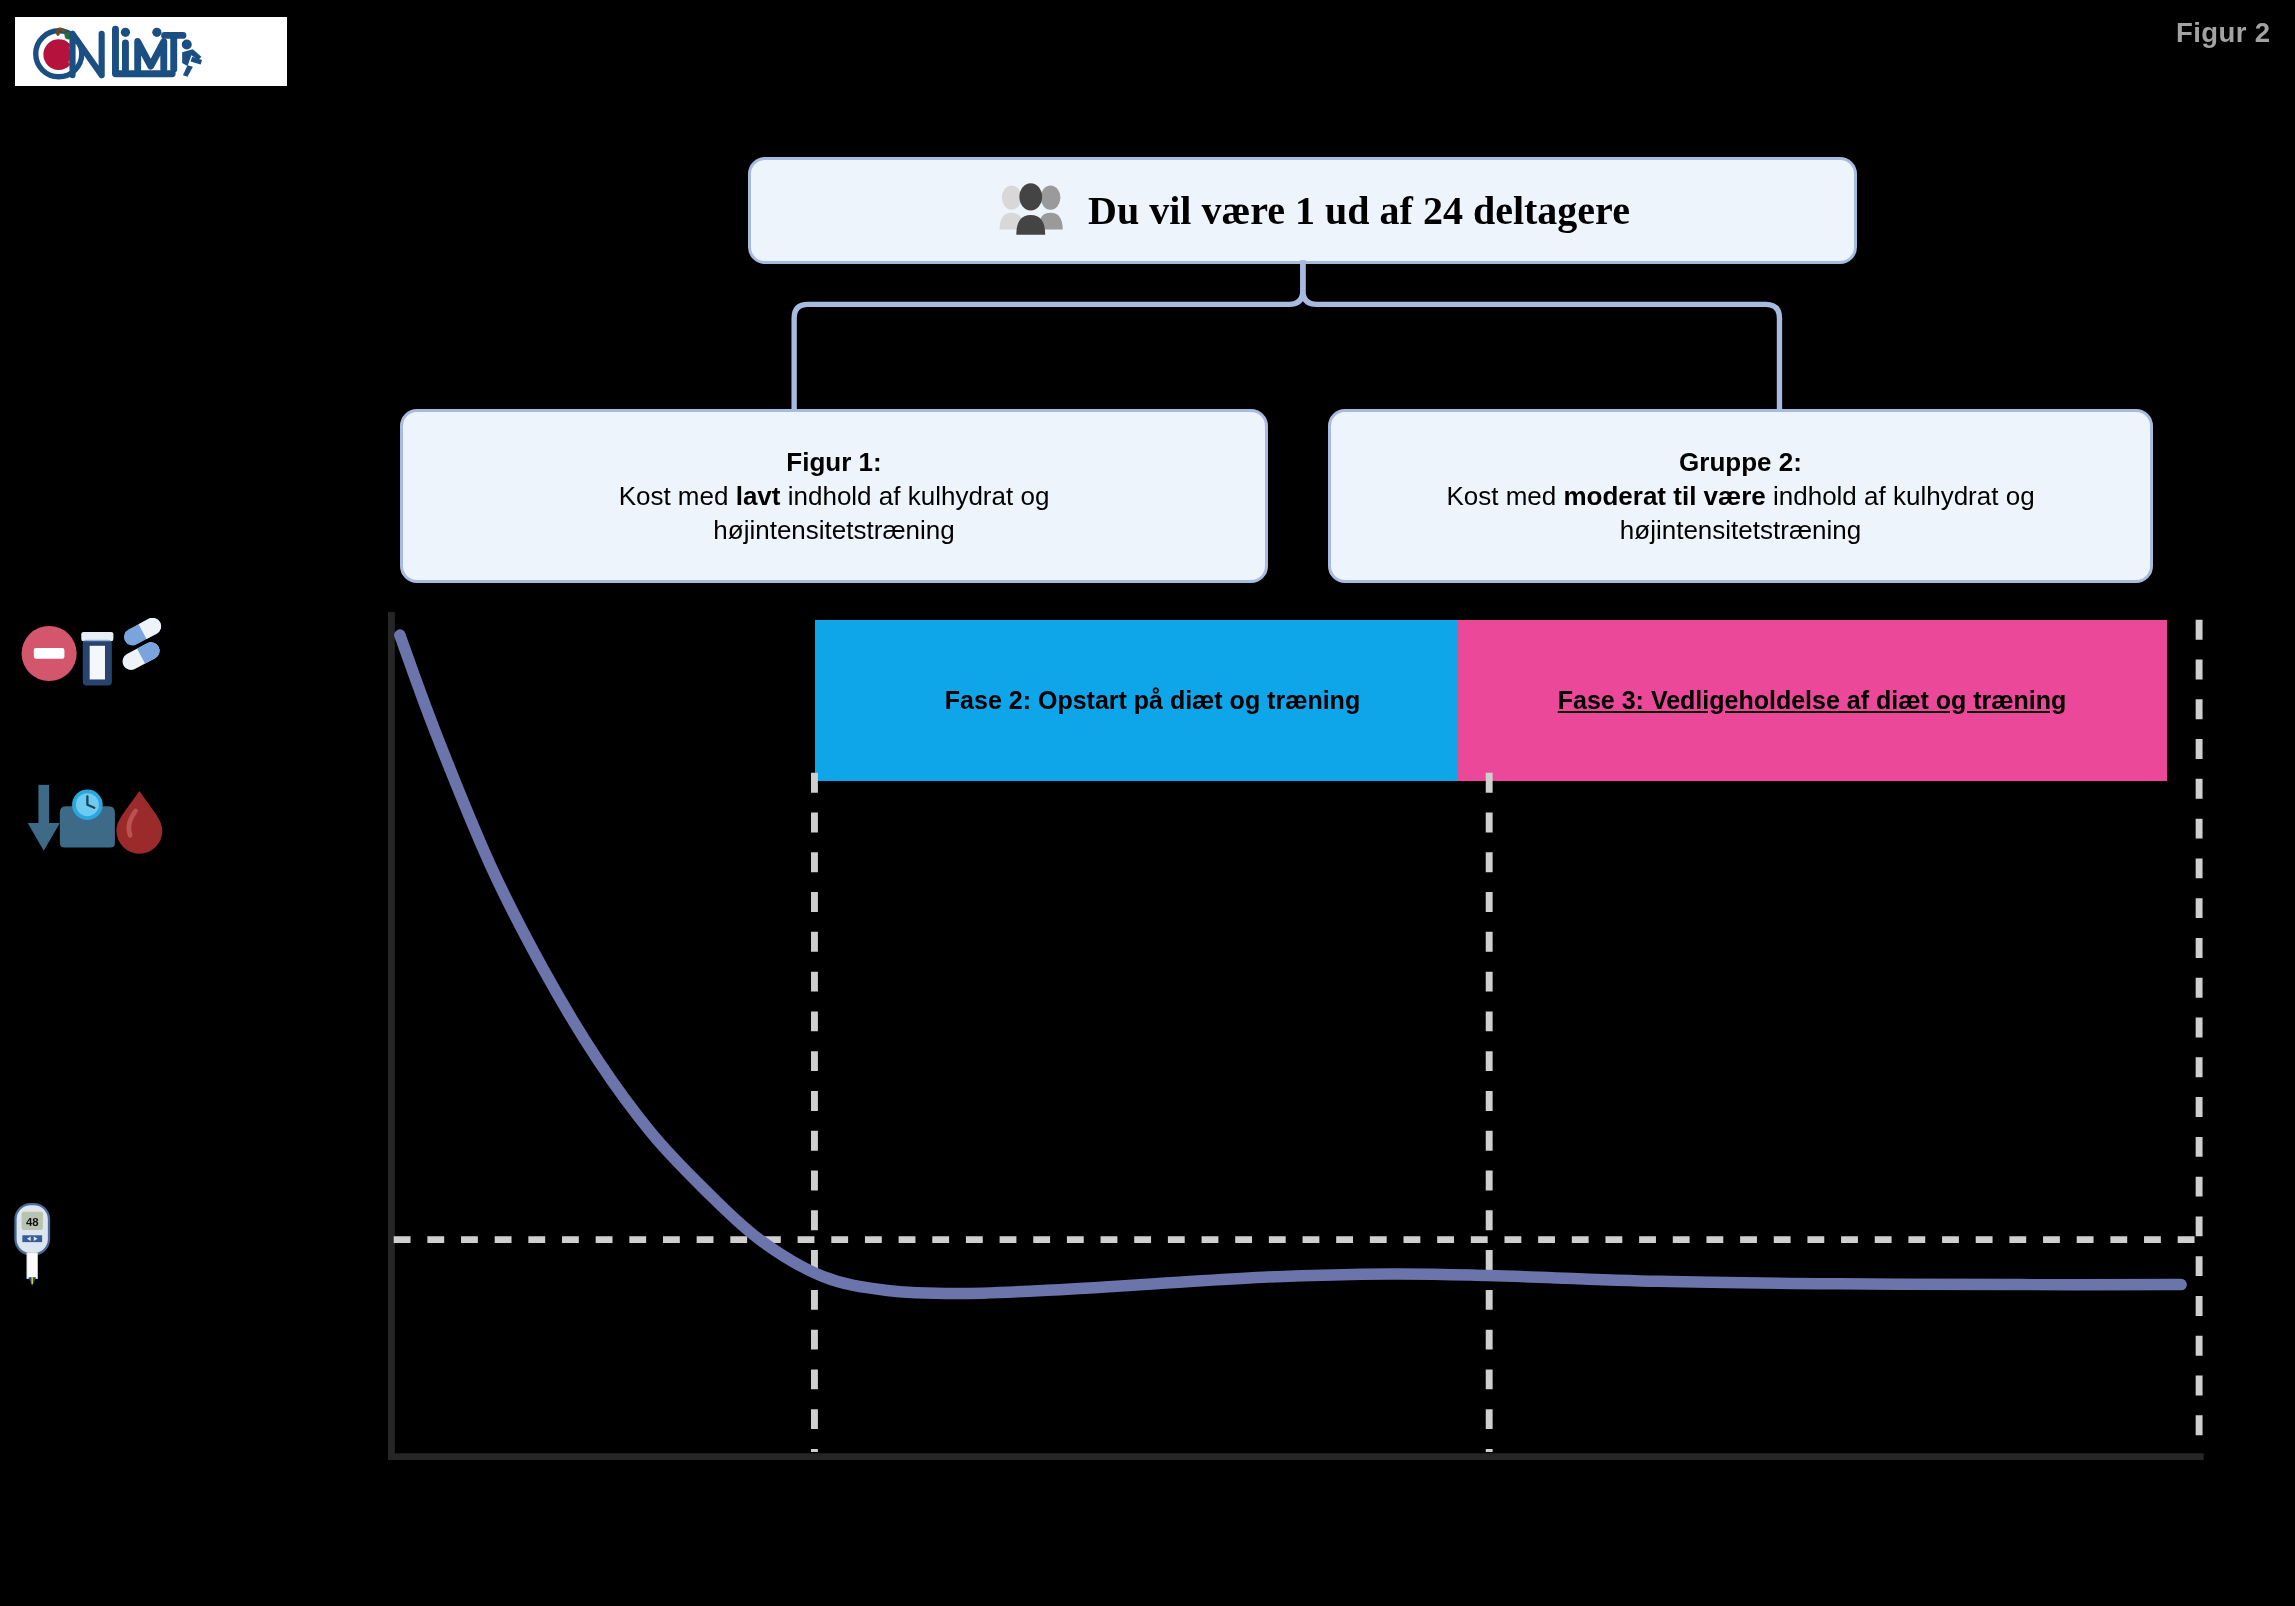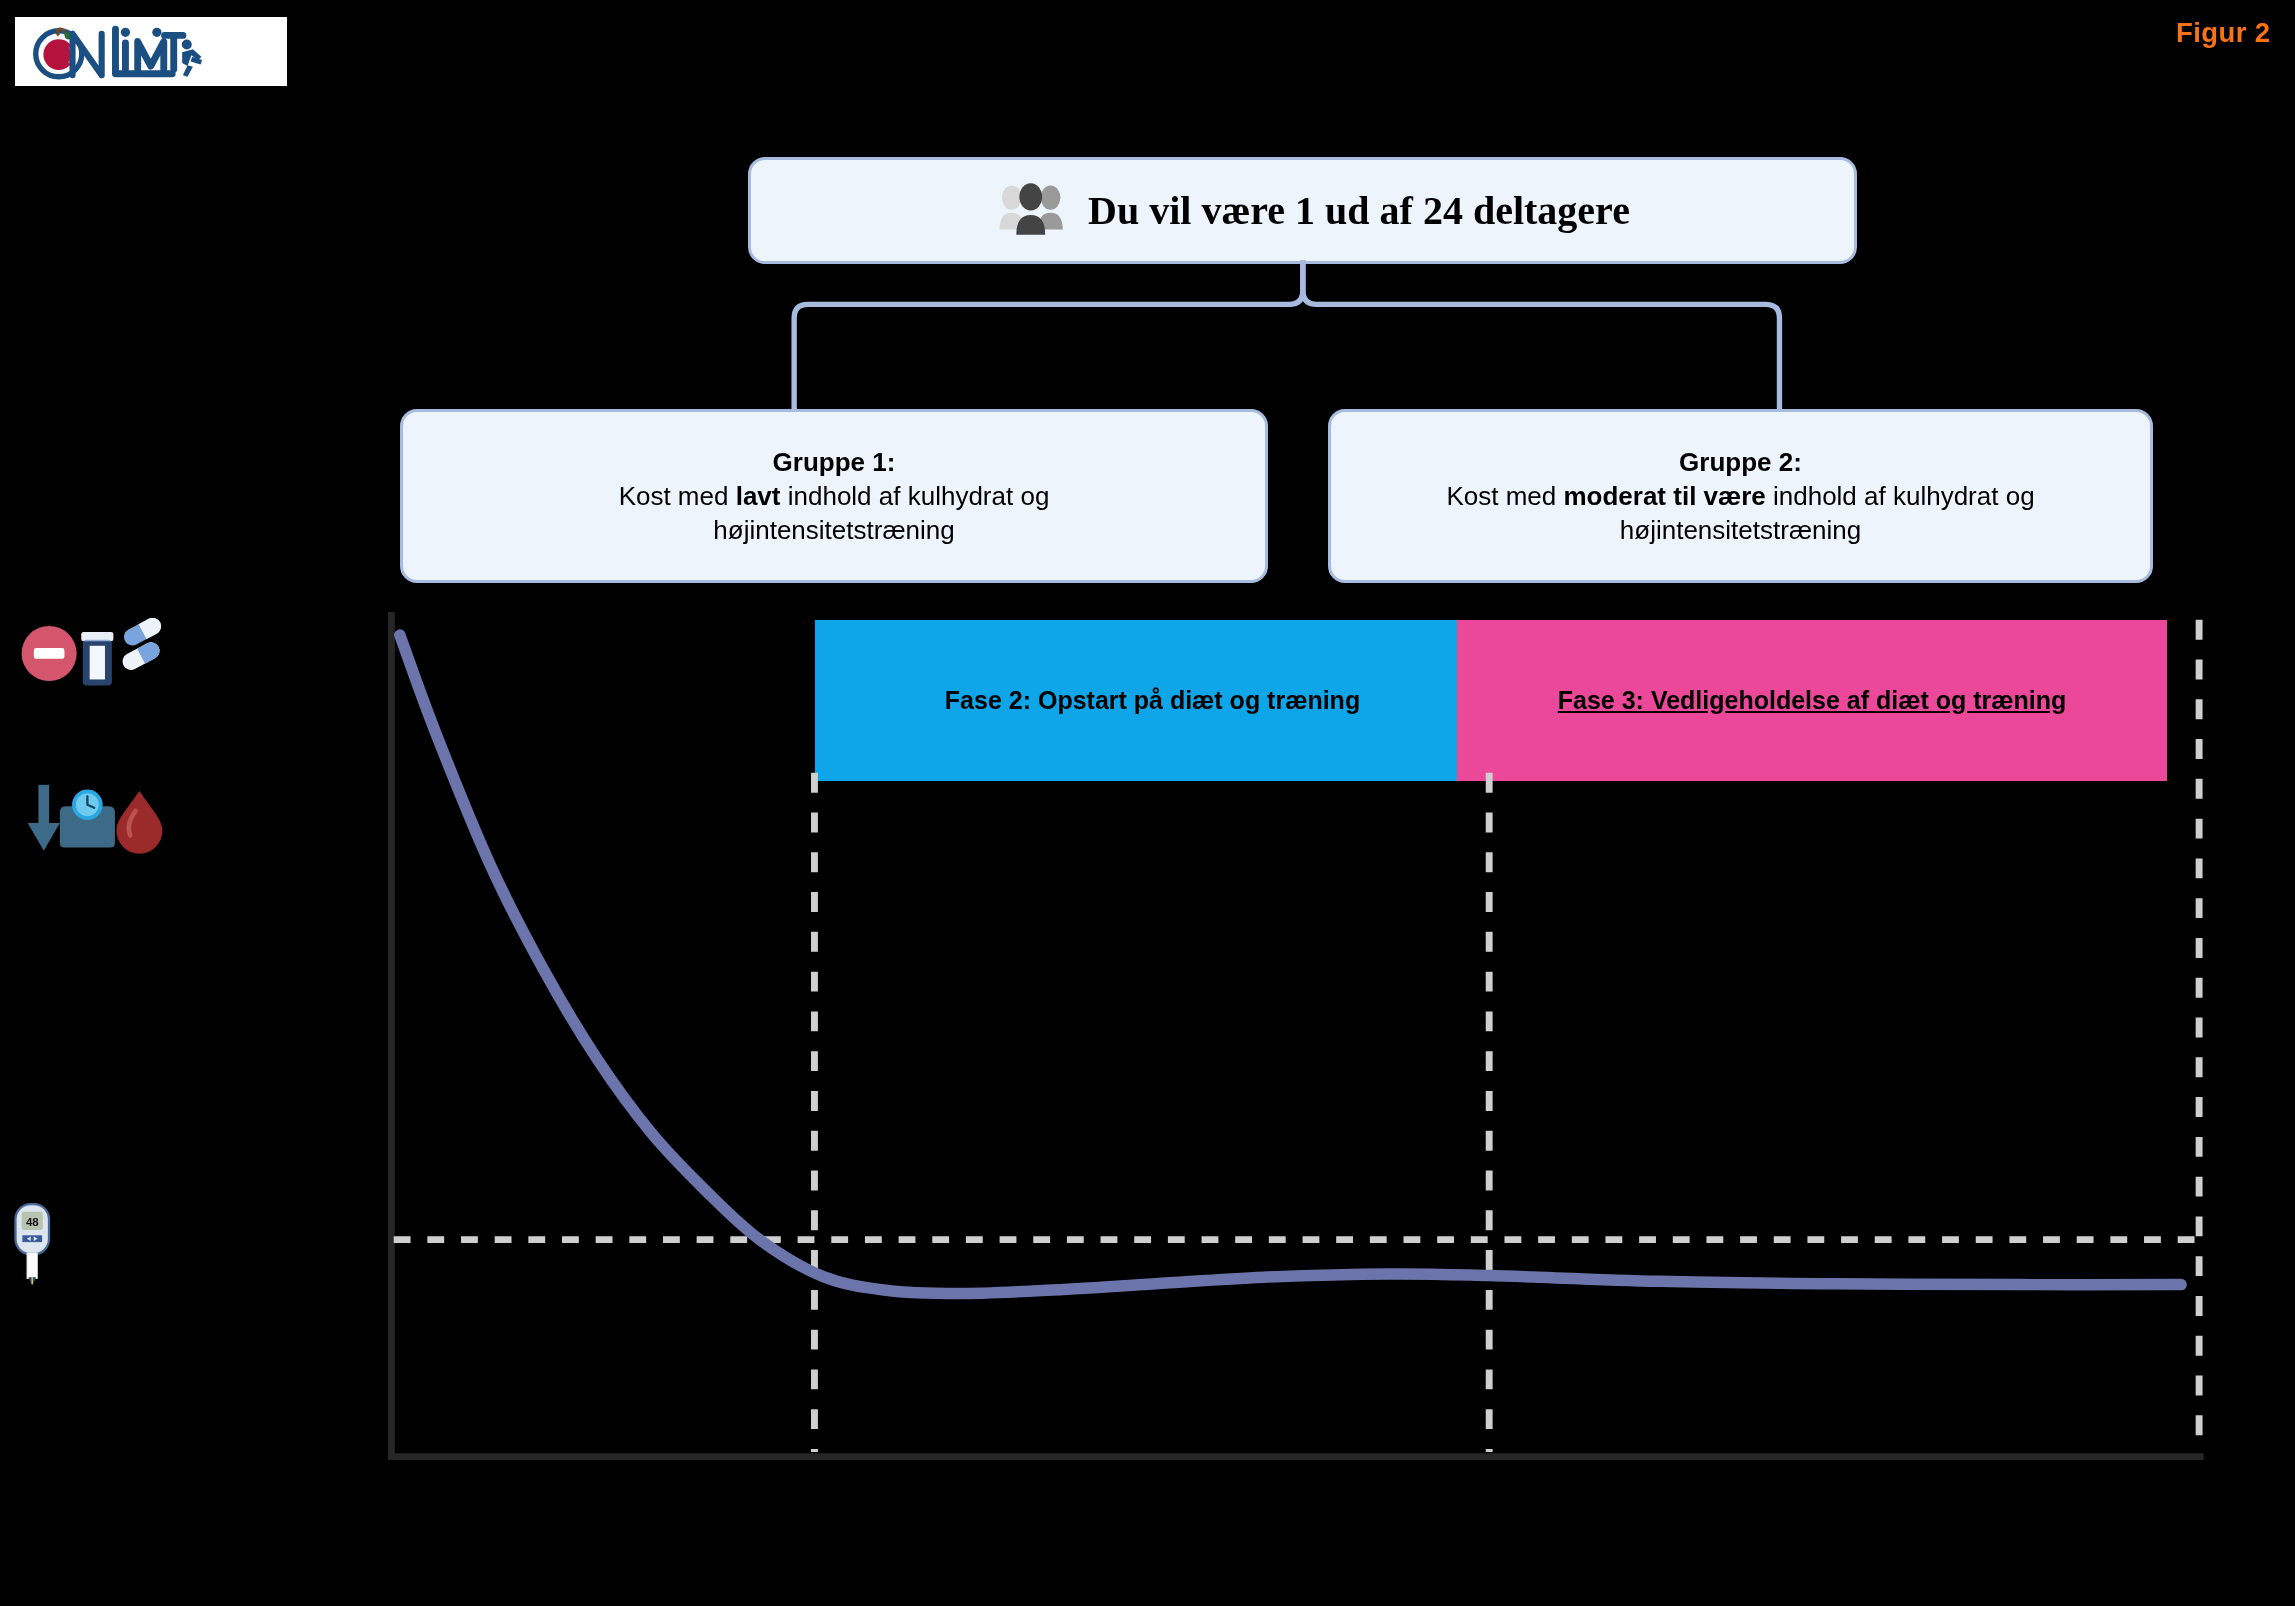--- a/index.html
+++ b/index.html
@@ -6,21 +6,21 @@
   body{width:2295px;height:1607px;position:relative;overflow:hidden;
        font-family:"Liberation Sans",sans-serif;color:#000;}
 
   
   #logo-box{position:absolute;left:15.3px;top:17px;width:272px;height:69px;
             background:#fff;display:flex;align-items:center;justify-content:center;}
   #logo-box svg{display:block;}
 
   
   #figure-label{position:absolute;right:24.5px;top:17px;font-size:27.5px;font-weight:bold;
-                color:#f97316;letter-spacing:0.4px;}
+                color:#a3a3a3;letter-spacing:0.4px;}
 
   
   .card{position:absolute;background:#eef4fb;border:3.8px solid #a7bbe0;
         border-radius:17px;box-sizing:border-box;
         display:flex;align-items:center;justify-content:center;}
   #title-card{left:748px;top:157px;width:1109px;height:107px;}
   #title-inner{display:flex;align-items:center;gap:20px;padding-left:20px;}
   #title-text{font-size:40px;font-weight:bold;white-space:nowrap;font-family:Liberation Serif, serif;}
 
   #group1-card{left:400px;top:409px;width:868px;height:174px;}
@@ -91,21 +91,21 @@
   </div>
 </div>
 
 <svg id="connector" viewBox="0 0 1900 200" width="1454" height="153">
   <path d="M725 2 L725 40 Q725 58 707 58 L78 58 Q60 58 60 76 L60 196" fill="none" stroke="#a7bbe0" stroke-width="7" stroke-linecap="round"></path>
   <path d="M725 2 L725 40 Q725 58 743 58 L1330 58 Q1348 58 1348 76 L1348 196" fill="none" stroke="#a7bbe0" stroke-width="7" stroke-linecap="round"></path>
 </svg>
 
 <div id="group1-card" class="card">
   <div class="group-text">
-    <span class="group-title">Gruppe 1:</span>
+    <span class="group-title">Figur 1:</span>
     <span>Kost med </span><b>lavt</b><span> indhold af kulhydrat og</span><br>
     <span>højintensitetstræning</span>
   </div>
 </div>
 
 <div id="group2-card" class="card">
   <div class="group-text">
     <span class="group-title">Gruppe 2:</span>
     <span>Kost med </span><b>moderat til være</b><span> indhold af kulhydrat og</span><br>
     <span>højintensitetstræning</span>

